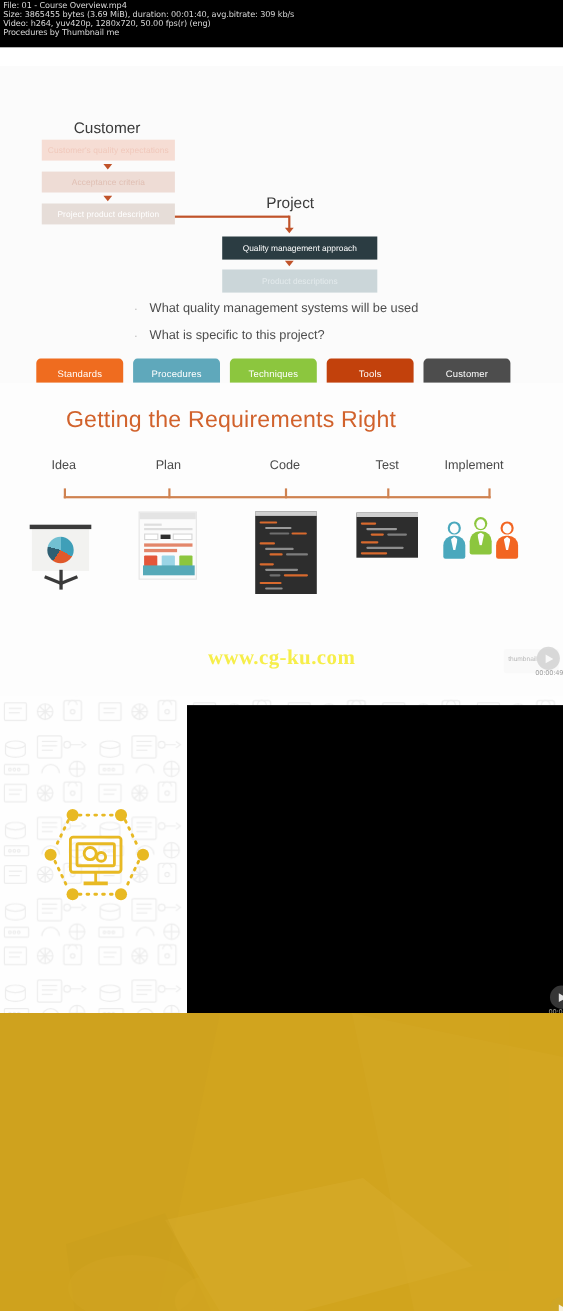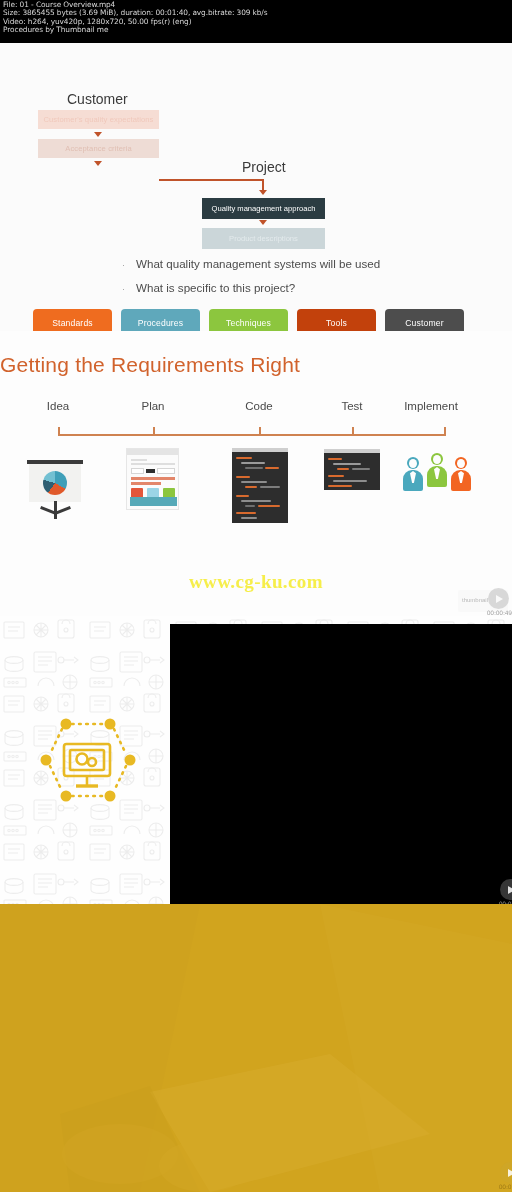--- a/index.html
+++ b/index.html
@@ -16,21 +16,21 @@
     position: absolute; left:0; top:0; width: 512px; height: 43px;
     background: #000; color: #d8d8d8;
     padding: 1px 3px 0 3px;
     font-family: "DejaVu Sans", sans-serif;
     font-size: 7.4px; line-height: 8.4px;
     letter-spacing: -0.1px;
   }
   .info-header div { white-space: nowrap; }
 
   
-  .frame { position: absolute; left: 0; width: 512px; overflow: hidden; }
+  .frame { position: absolute; left: 0; width: 512px; overflow: hidden; margin-top: 17px; }
   #frame1 { top: 43px;  height: 288px; background: #fbfbfb; }
   #frame2 { top: 331px; height: 285px; background: #fdfdfd; }
   #frame3 { top: 616px; height: 288px; background: #ffffff; }
   #frame4 { top: 904px; height: 288px; background: #d4a721; }
 
   
   .f1-customer-label {
     position:absolute; left:67px; top:48px;
     font-size:14px; color:#3a3a3a; font-weight:400;
   }
@@ -40,21 +40,21 @@
   }
   .cbox {
     position:absolute; left:38px; width:121px; height:19px;
     display:flex; align-items:center; justify-content:center;
     font-size:7.6px; letter-spacing:.1px; text-align:center;
   }
   #cbox1 { top:67px;  background:#f6ddd4; color:#f0c8bb; }
   #cbox2 { top:96px;  background:#eedcd5; color:#e0bfb3; }
   #cbox3 { top:125px; background:#e6ddd8; color:#ffffff; }
   .pbox {
-    position:absolute; left:202px; width:123px; height:21px;
+    position:absolute; left:202px; width:141px; height:21px;
     display:flex; align-items:center; justify-content:center;
     font-size:7.6px; 
   }
   #pbox1 { top:155px; background:#2b3c42; color:#ffffff; }
   #pbox2 { top:185px; background:#cbd6d9; color:#e3eaec; }
 
   .varrow { position:absolute; width:0;height:0; border-left:4px solid transparent;
             border-right:4px solid transparent; border-top:5px solid #c0532a; }
   .vline  { position:absolute; width:2px; background:#c0532a; }
   .hline  { position:absolute; height:1.6px; background:#c0532a; }
@@ -66,21 +66,21 @@
 
   .pillrow { position:absolute; left:33px; top:266px; display:flex; gap:9px; }
   .pill {
     width:79px; height:27px; border-radius:4px;
     display:flex; align-items:center; justify-content:center;
     color:#fff; font-size:8.6px; letter-spacing:.15px;
   }
 
   
   .f2-title {
-    position:absolute; left:0; top:22px; width:420px; text-align:left;
+    position:absolute; left:0; top:22px; width:420px; text-align:center;
     font-size:21px; color:#d1622c; font-weight:400; letter-spacing:.2px;
   }
   .f2-stages { position:absolute; left:0; top:69px; width:512px; }
   .stage-label {
     position:absolute; font-size:11.5px; color:#4a4a4a; transform:translateX(-50%);
   }
   .tl-axis { position:absolute; left:58px; top:103px; width:388px; height:1.6px; background:#cf8250; }
   .tl-tick { position:absolute; top:96px; width:1.6px; height:9px; background:#cf8250; }
 
   .icon-wrap { position:absolute; }
@@ -181,20 +181,21 @@
     <div>Procedures by Thumbnail me</div>
   </div>
 
   <div class="frame" id="frame1">
 
     <div class="f1-customer-label">Customer</div>
     <div class="f1-project-label">Project</div>
 
     <div class="cbox" id="cbox1">Customer's quality expectations</div>
     <div class="cbox" id="cbox2">Acceptance criteria</div>
+    <div class="cbox" id="cbox3">Project product description</div>
 
     <div class="varrow" style="left:94px; top:89px;"></div>
     <div class="varrow" style="left:94px; top:118px;"></div>
 
     <div class="hline" style="left:159px; top:136px; width:104px;"></div>
     <div class="vline" style="left:262px; top:136px; height:12px;"></div>
     <div class="varrow" style="left:259px; top:147px;"></div>
 
     <div class="pbox" id="pbox1">Quality management approach</div>
     <div class="varrow" style="left:259px; top:177px;"></div>

